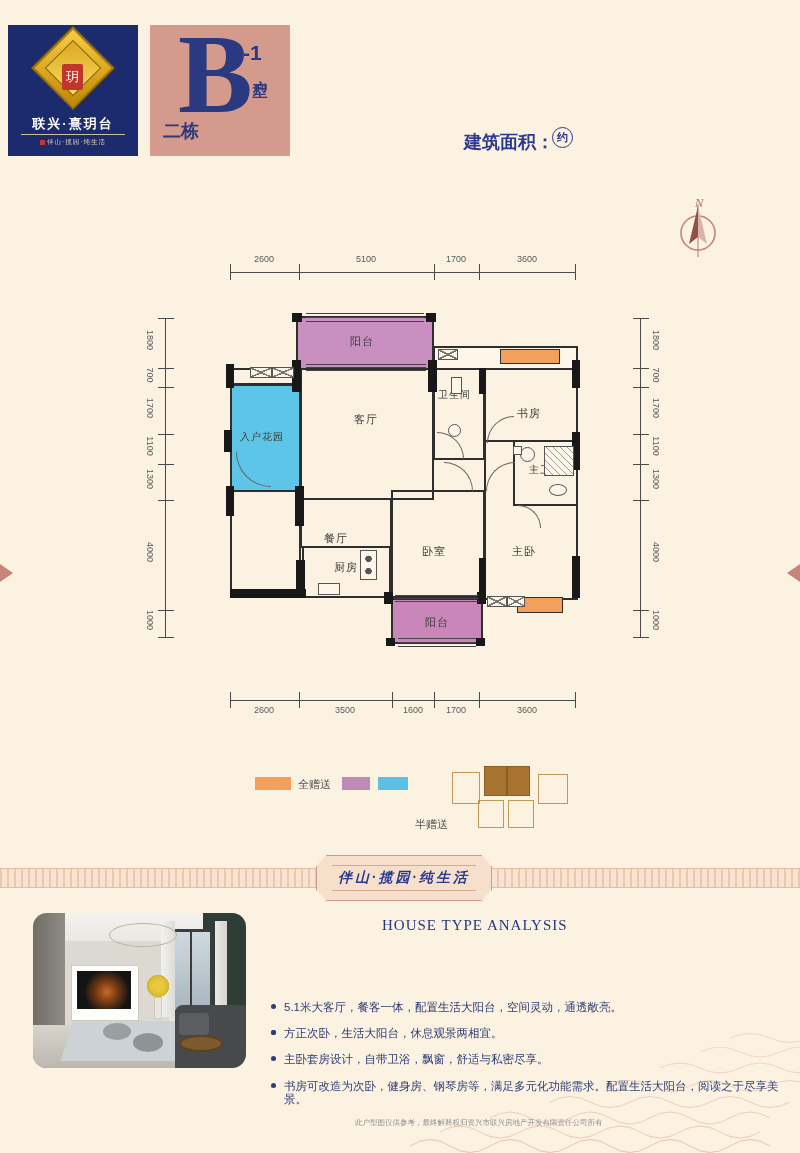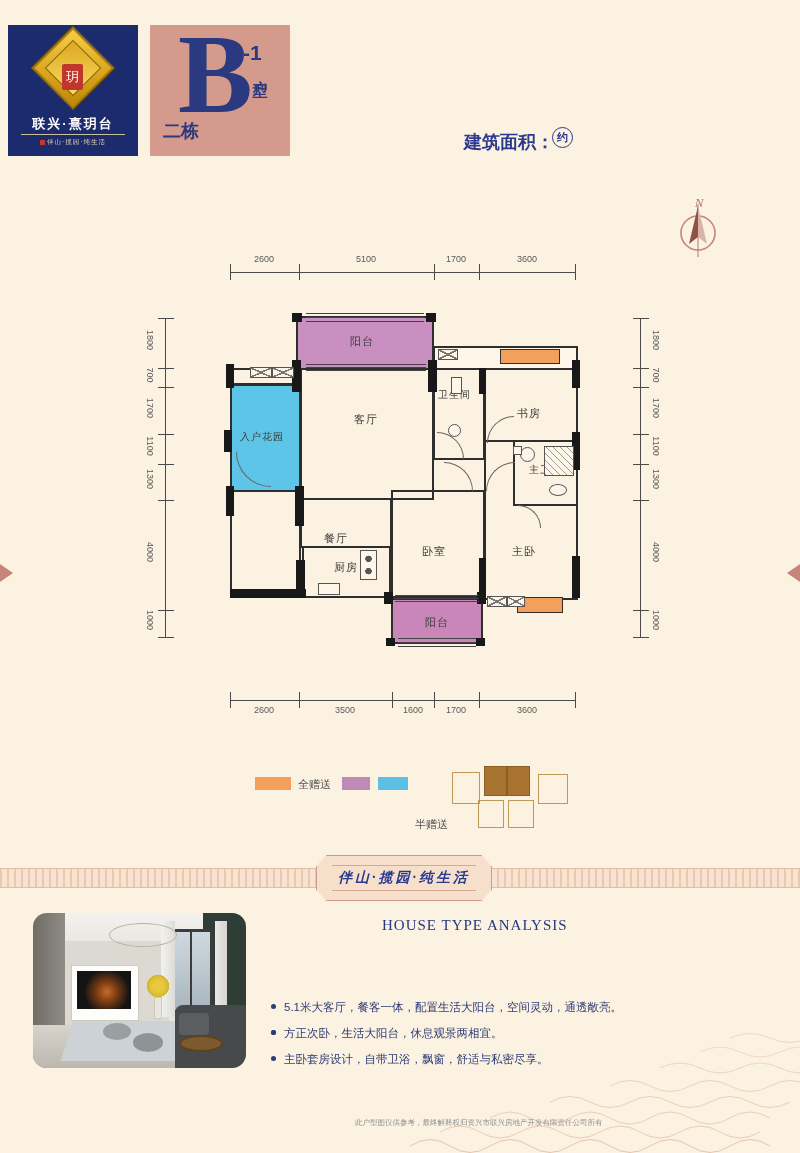--- a/index.html
+++ b/index.html
@@ -280,20 +280,21 @@
     <div style="left:70px;top:110px;width:28px;height:17px;background:#9aa0a2;border-radius:50%"></div>
     <div style="left:100px;top:120px;width:30px;height:19px;background:#8e9496;border-radius:50%"></div>
   </div>
 
   <div class="an-sub">HOUSE TYPE ANALYSIS</div>
   <div class="bullets">
     <div class="bullet"><span class="dot"></span><span>5.1米大客厅，餐客一体，配置生活大阳台，空间灵动，通透敞亮。</span></div>
     <div class="bullet"><span class="dot"></span></div>
     <div class="bullet"><span class="dot"></span><span>方正次卧，生活大阳台，休息观景两相宜。</span></div>
     <div class="bullet"><span class="dot"></span><span>主卧套房设计，自带卫浴，飘窗，舒适与私密尽享。</span></div>
+    <div class="bullet"><span class="dot"></span><span>书房可改造为次卧，健身房、钢琴房等，满足多元化功能需求。配置生活大阳台，阅读之于尽享美景。</span></div>
   </div>
 
   <div class="disclaimer">此户型图仅供参考，最终解释权归资兴市联兴房地产开发有限责任公司所有</div>
 
   <svg class="abs" style="left:400px;top:1028px" width="400" height="125" viewBox="0 0 400 125">
     <g fill="none" stroke="#d4987f" stroke-width="1">
       <path opacity="0.5" d="M10,118 q20,-13 40,0 t40,0 t40,0 t40,0 t40,0 t40,0 t40,0 t40,0 t40,0"></path>
       <path opacity="0.45" d="M40,104 q20,-12 40,0 t40,0 t40,0 t40,0 t40,0 t40,0 t40,0 t40,0"></path>
       <path opacity="0.4" d="M90,90 q20,-12 40,0 t40,0 t40,0 t40,0 t40,0 t40,0 t40,0"></path>
       <path opacity="0.4" d="M150,74 q20,-11 40,0 t40,0 t40,0 t40,0 t40,0 t40,0"></path>

